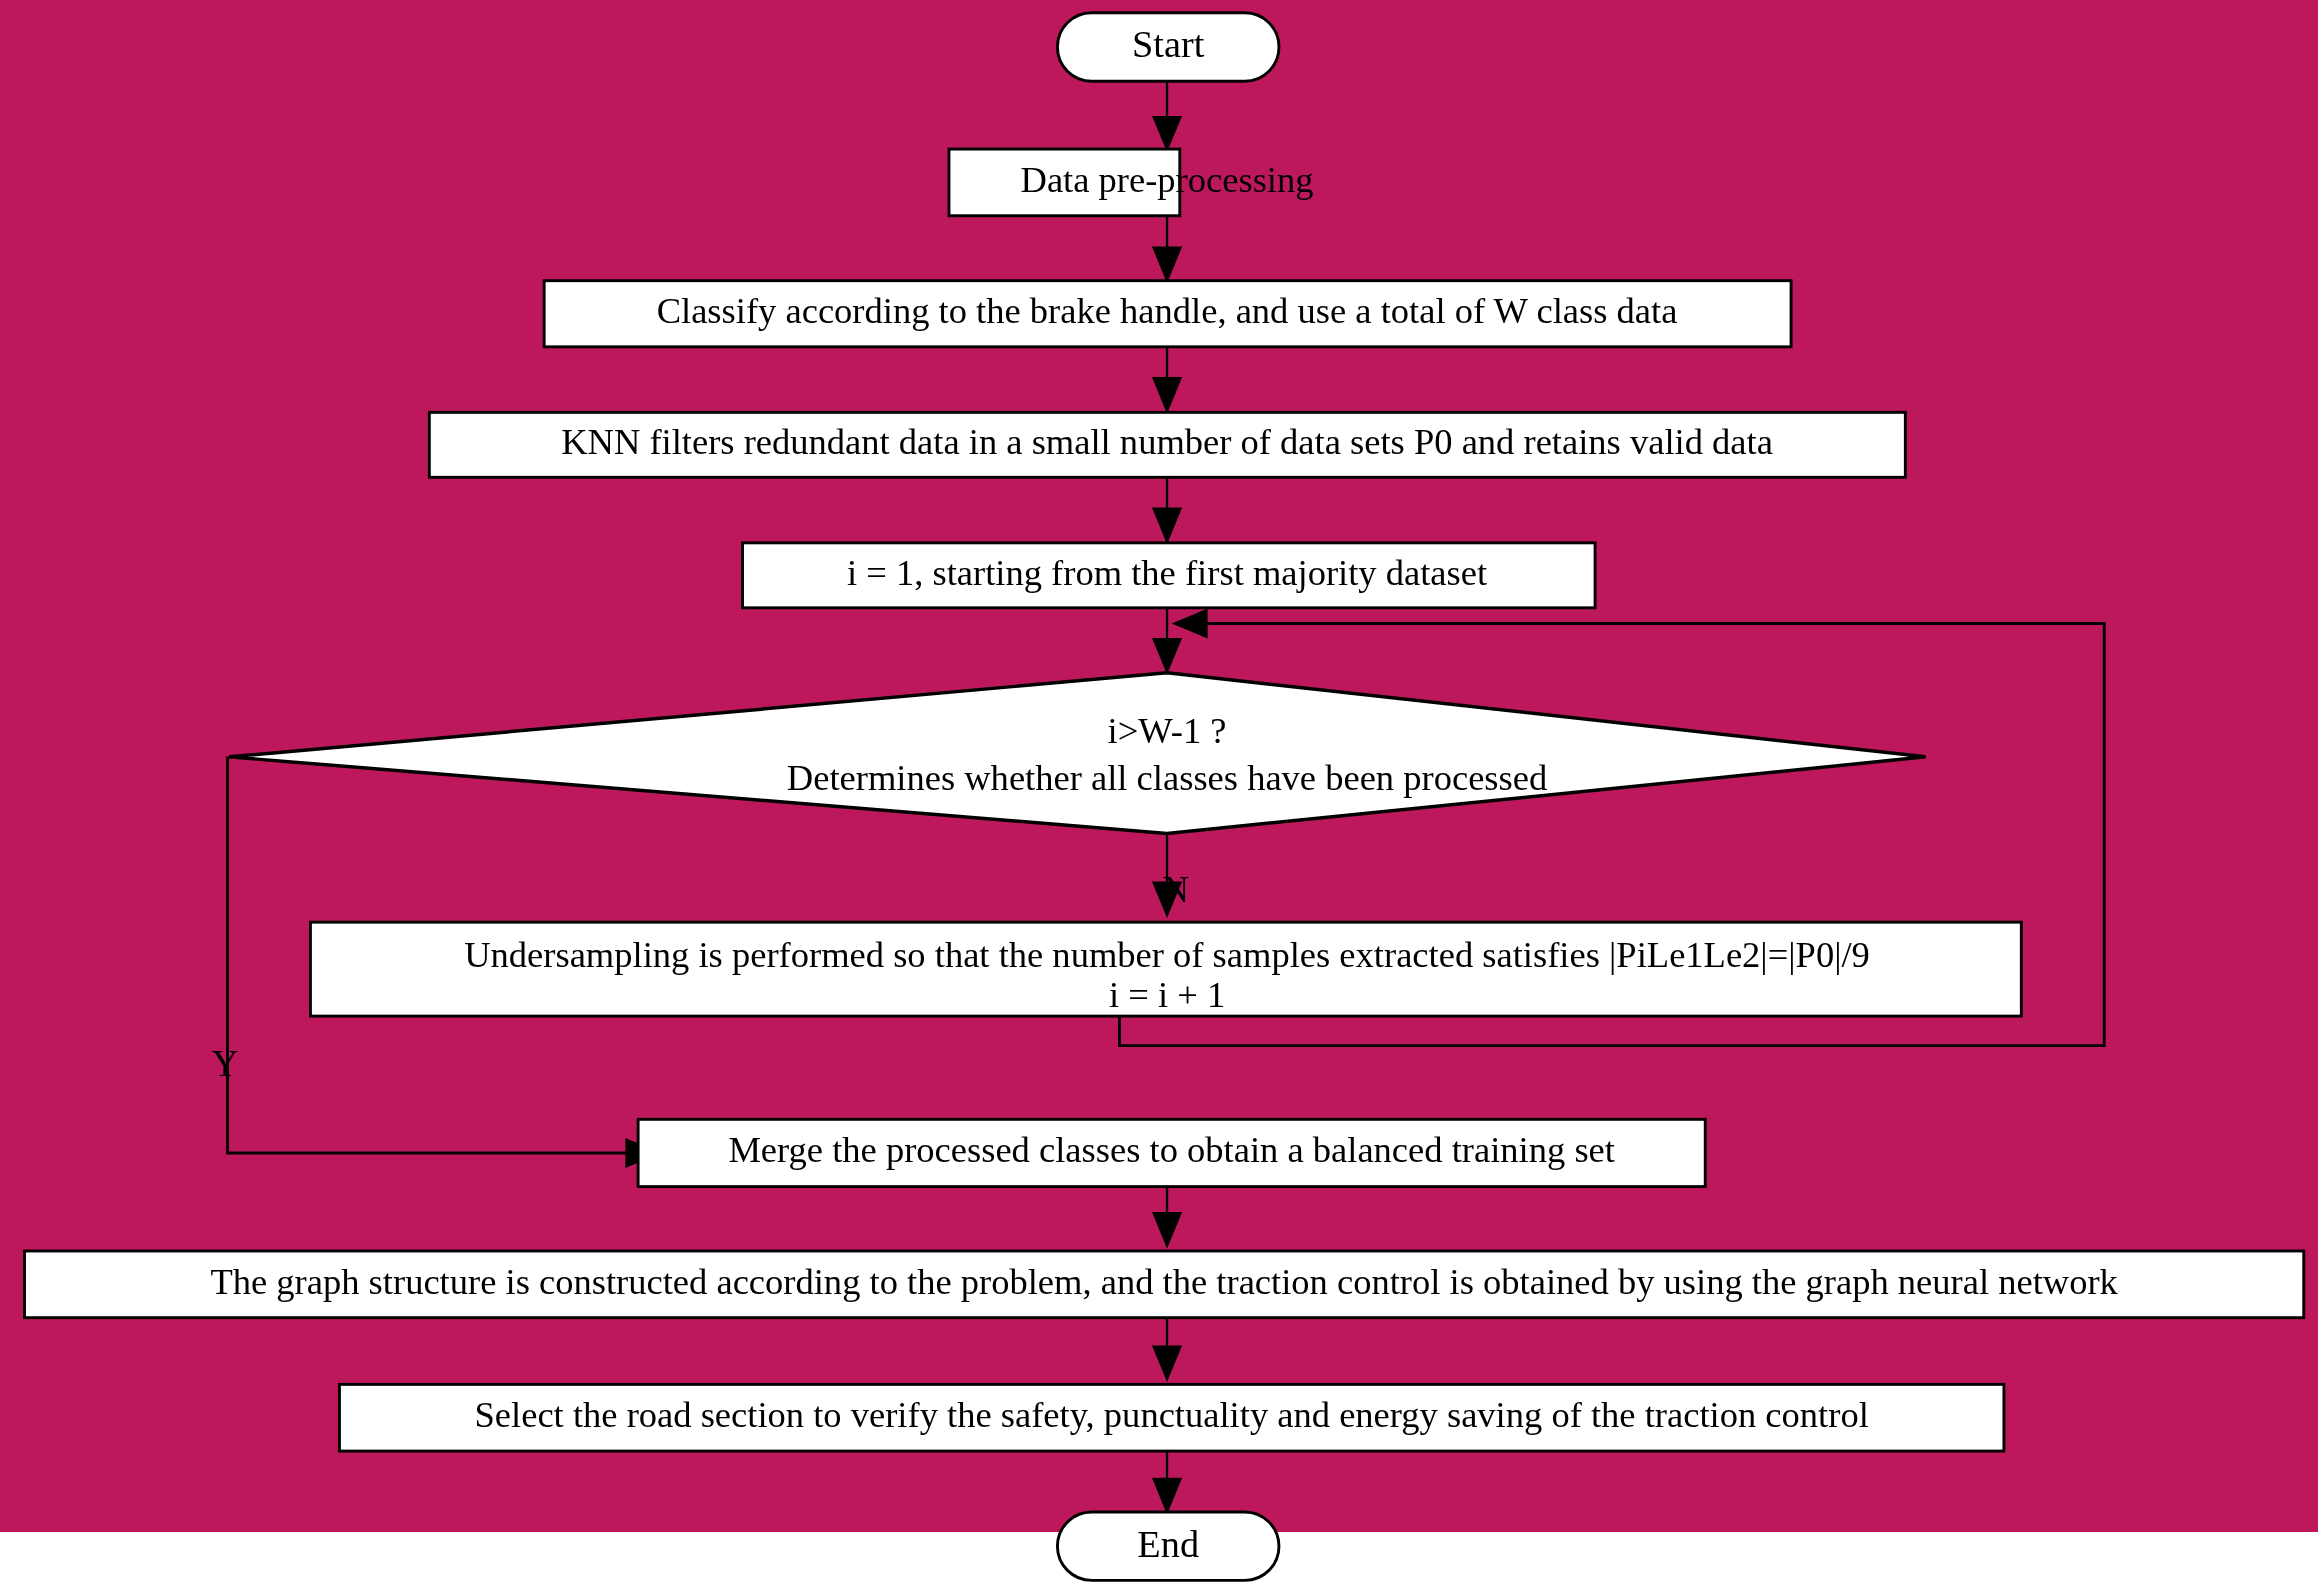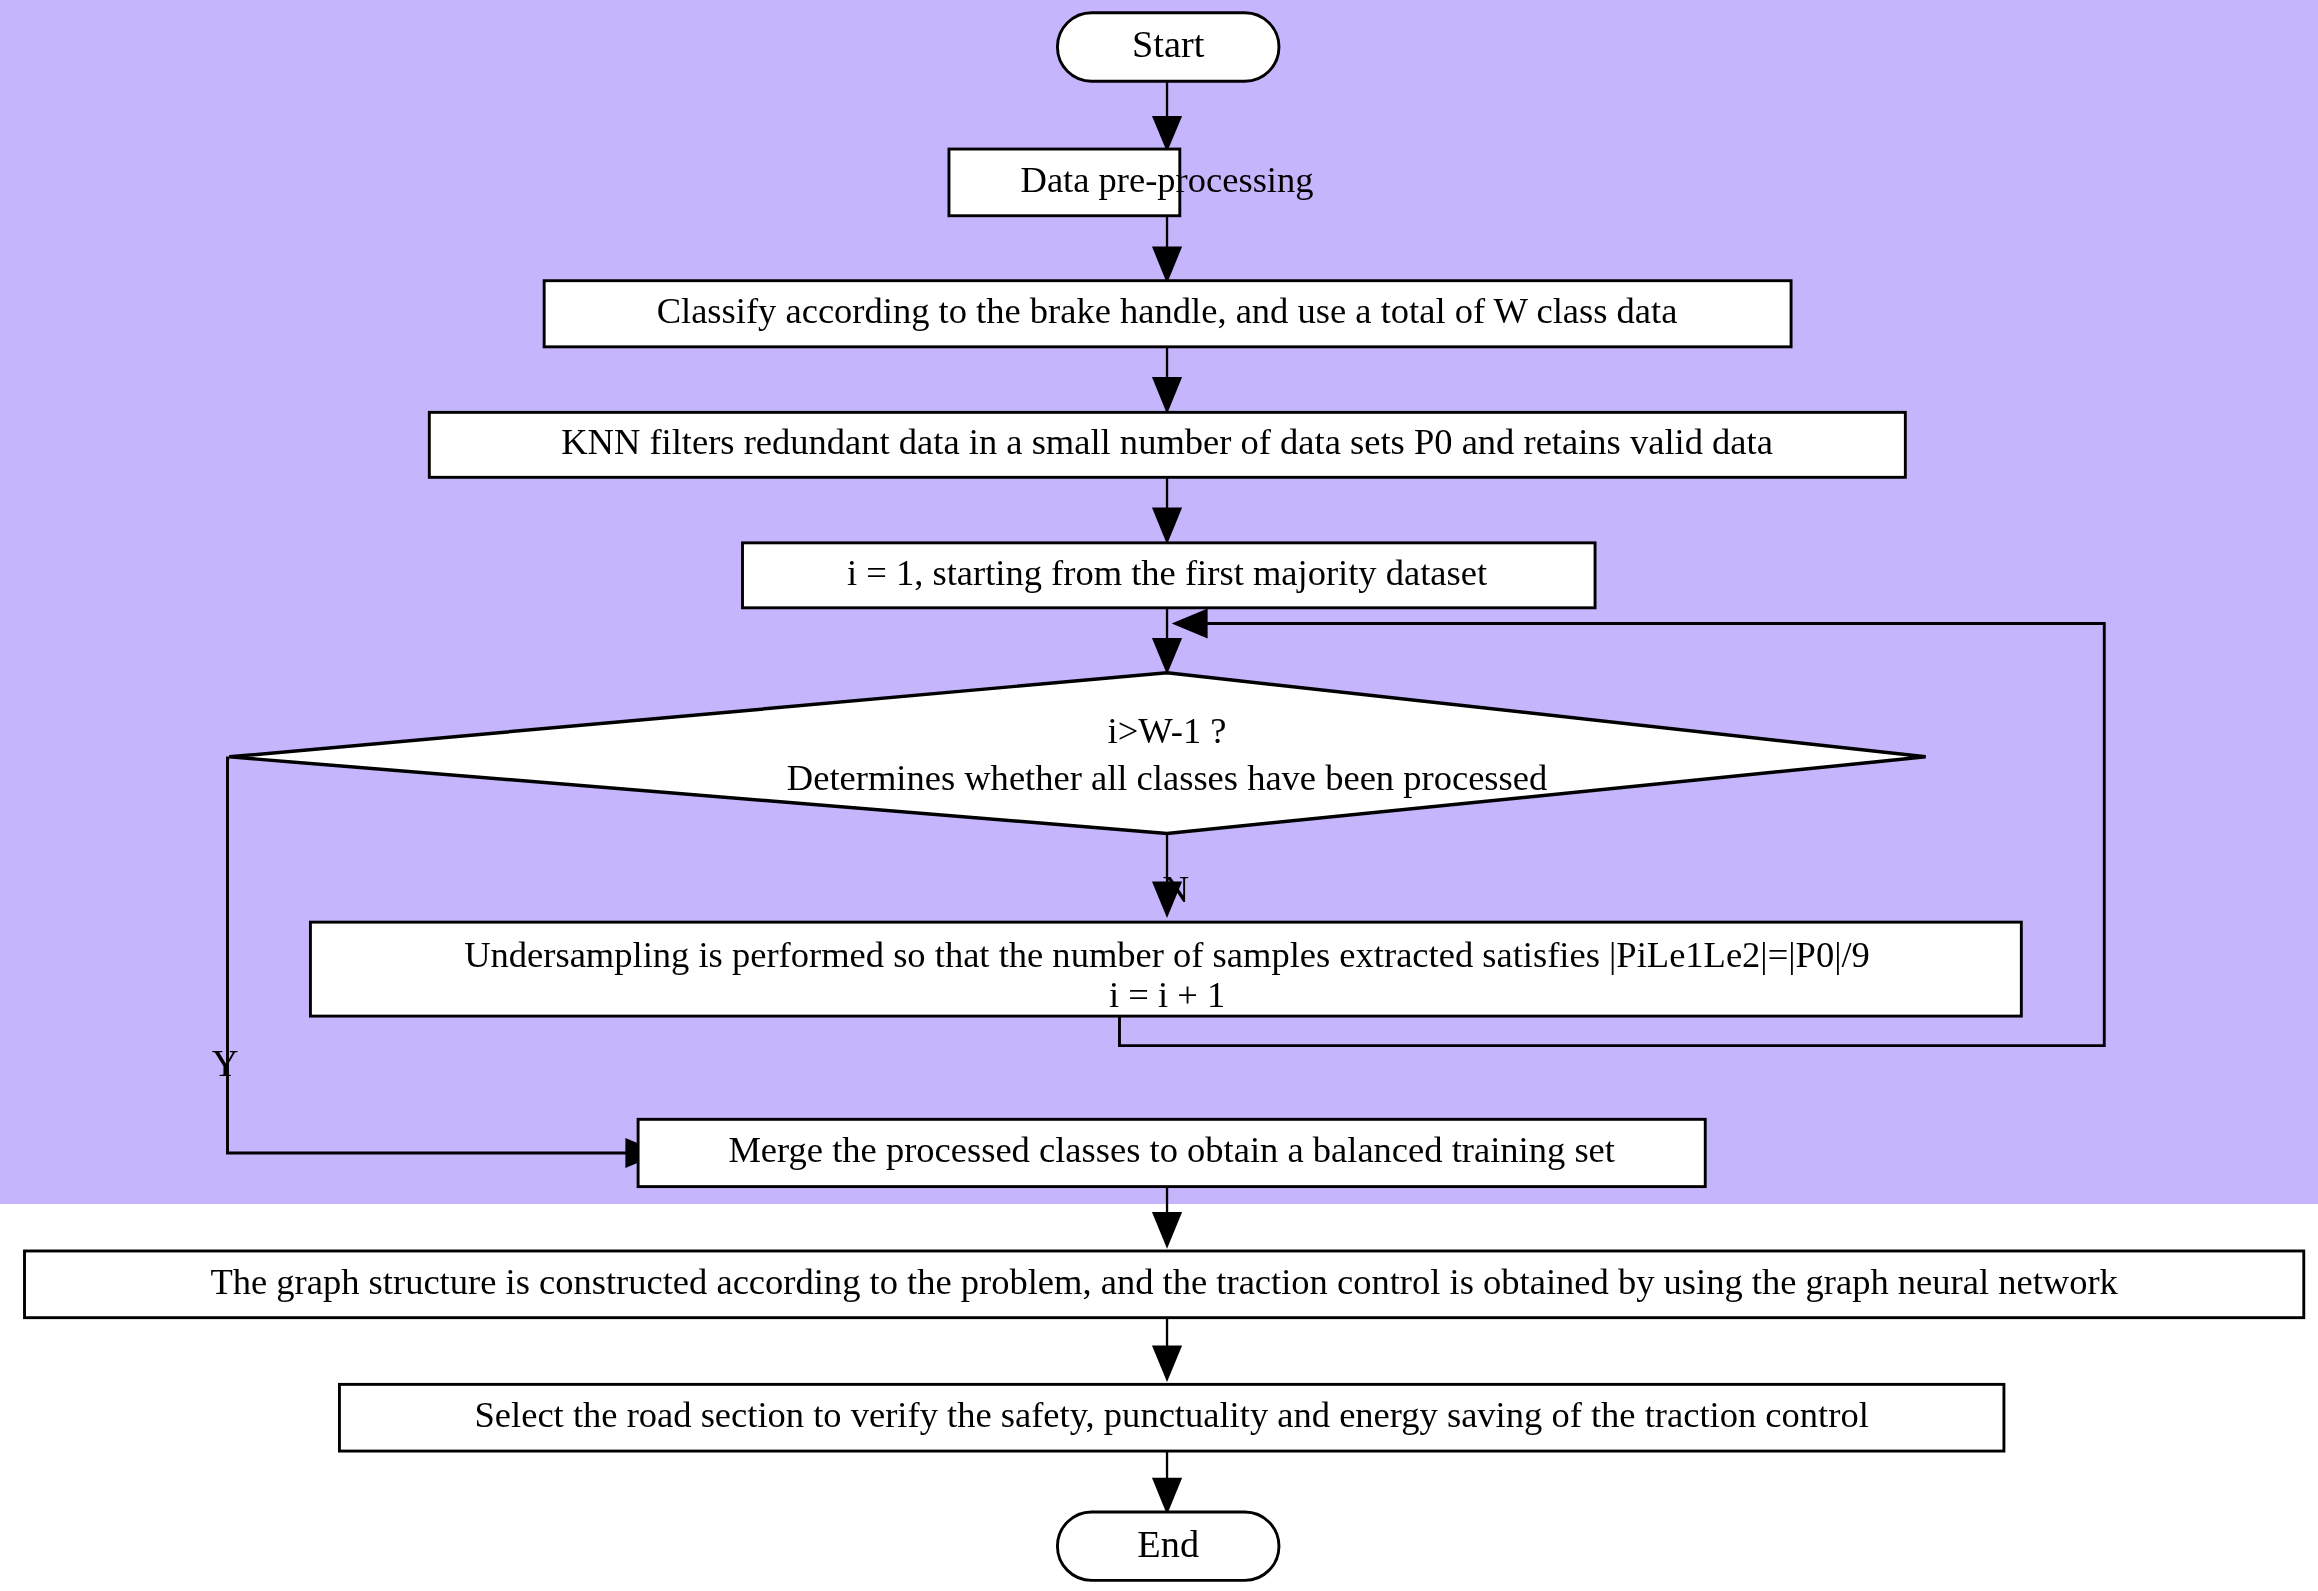--- a/index.html
+++ b/index.html
@@ -9,22 +9,22 @@
   }
   body {
     width: 2319px;
     height: 1592px;
     font-family: "Liberation Serif", "DejaVu Serif", serif;
     overflow: hidden;
   }
   #flowchart-root {
     position: relative;
     width: 2319px;
-    height: 1204px;
-    background: #c4b5fd;
+    height: 1532px;
+    background: #be185d;
   }
   svg.chart-svg {
     position: absolute;
     top: 0;
     left: 0;
     width: 2319px;
     height: 1592px;
     display: block;
   }
   svg.chart-svg text {

